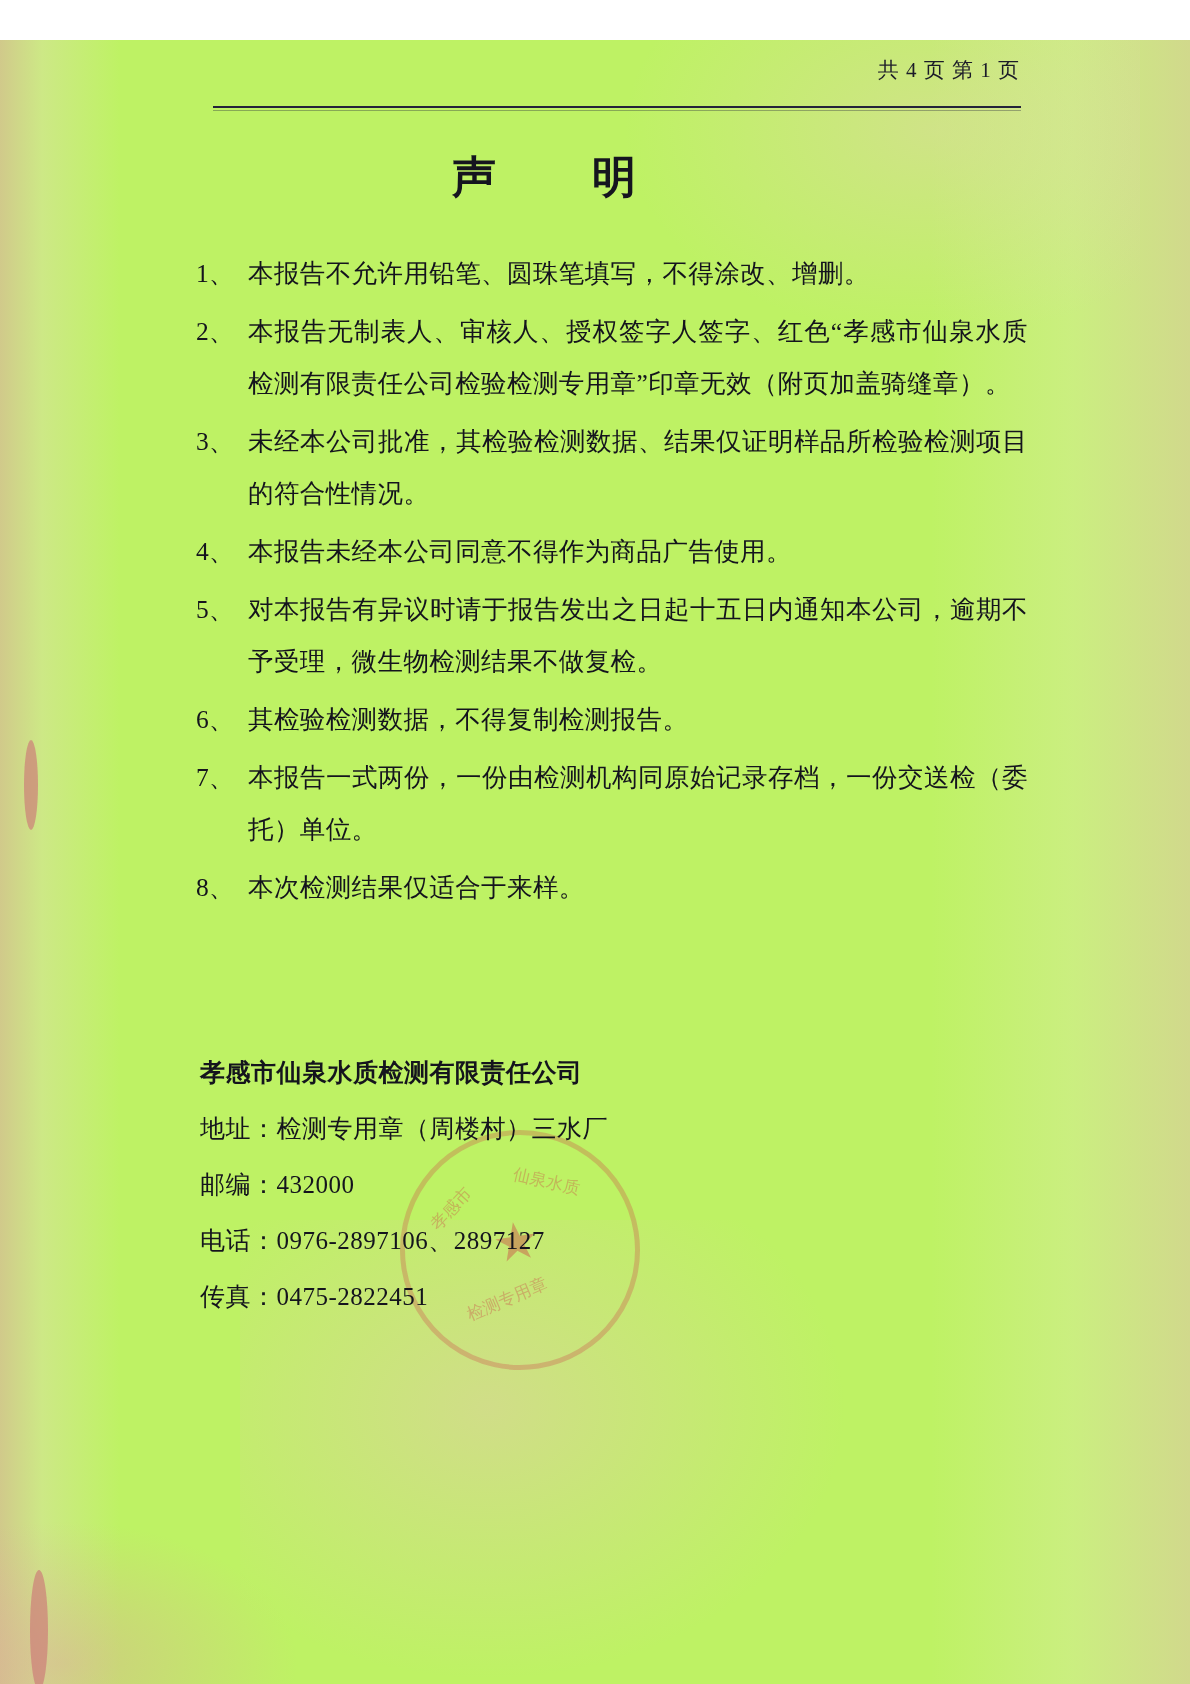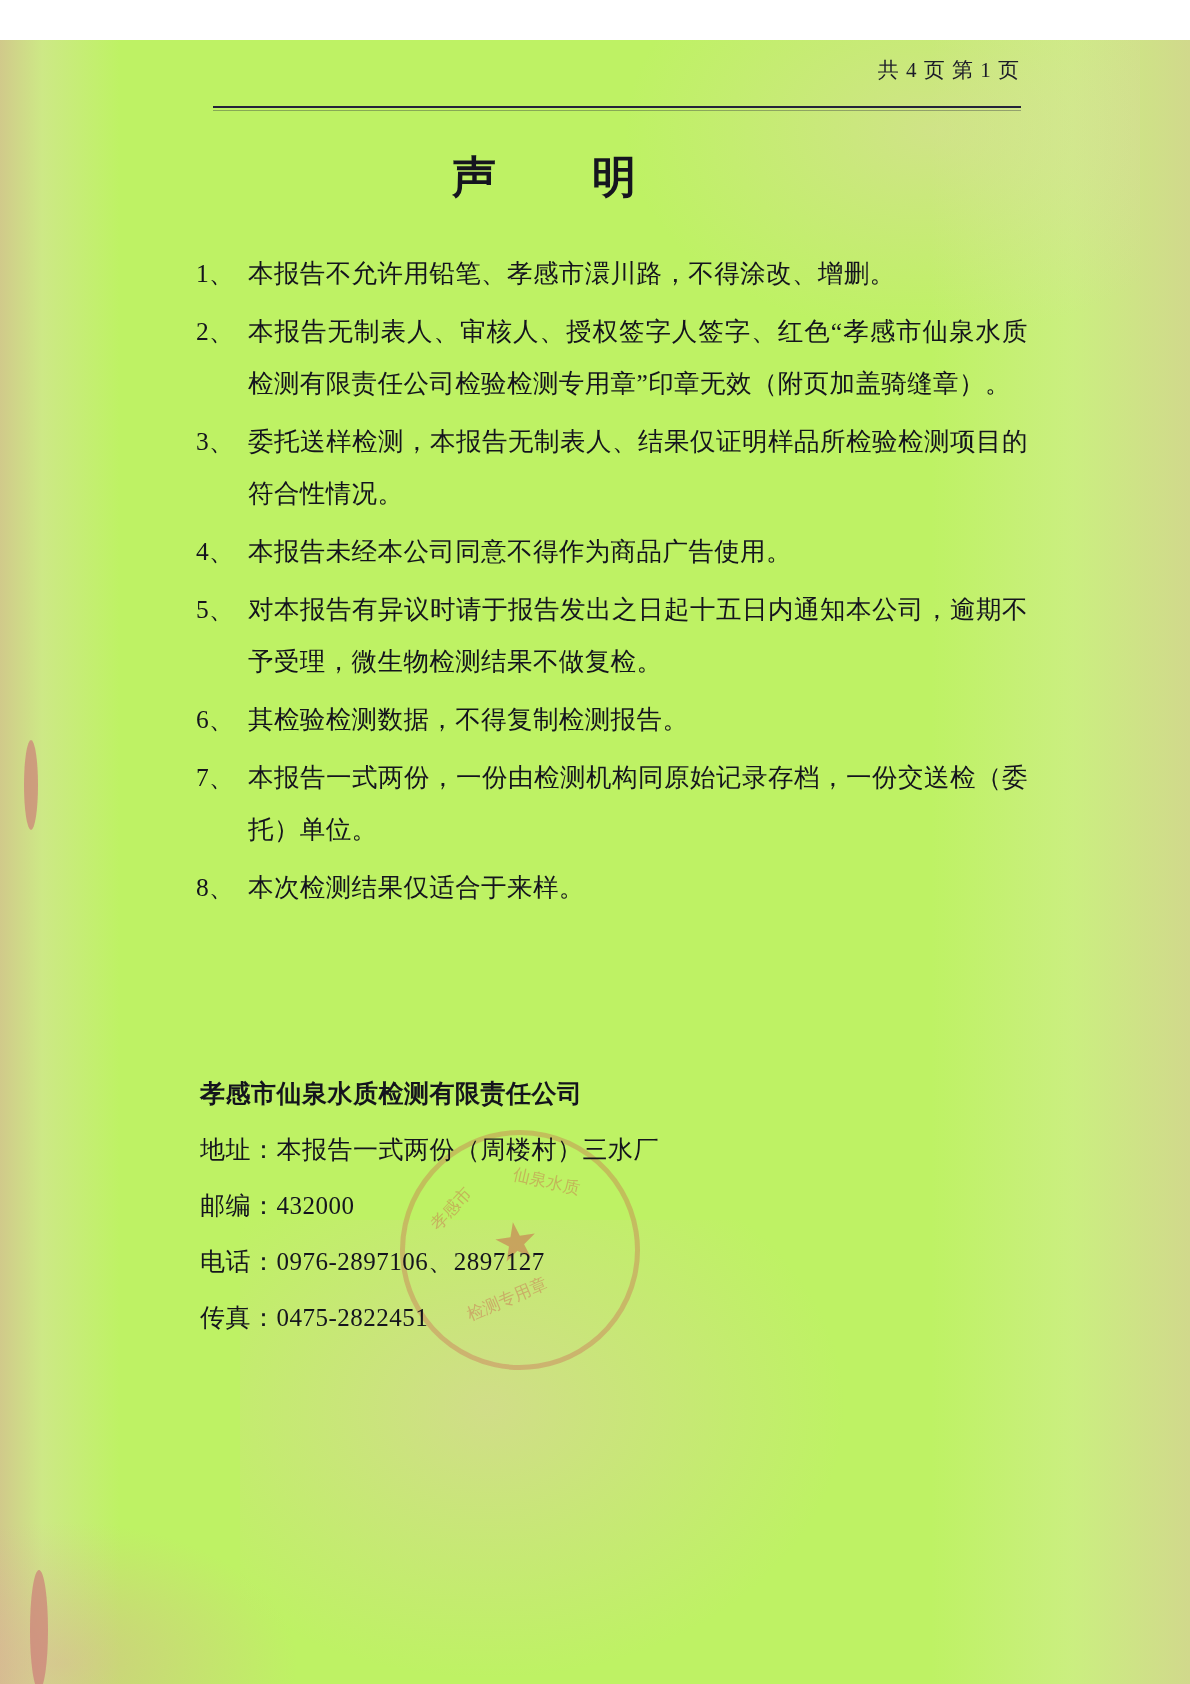--- a/index.html
+++ b/index.html
@@ -112,21 +112,21 @@
   }
   .clause .txt {
     flex: 1 1 auto;
     text-align: justify;
     letter-spacing: 0.4px;
   }
 
   .company-block {
     position: absolute;
     left: 200px;
-    top: 1026px;
+    top: 1005px;
     width: 760px;
     color: #14141d;
   }
   .company-name {
     font-size: 25px;
     font-weight: bold;
     line-height: 56px;
     letter-spacing: 0.5px;
   }
   .company-line {
@@ -200,31 +200,31 @@
 
   <div class="page-count">共 4 页  第 1 页</div>
   <div class="header-rule"></div>
 
   <div class="doc-title">声　明</div>
 
   <div class="body-block">
 
     <div class="clause">
       <div class="idx">1、</div>
-      <div class="txt">本报告不允许用铅笔、孝感市澴川路，不得涂改、增删。</div>
+      <div class="txt">本报告不允许用铅笔、圆珠笔填写，不得涂改、增删。</div>
     </div>
 
     <div class="clause">
       <div class="idx">2、</div>
       <div class="txt">本报告无制表人、审核人、授权签字人签字、红色“孝感市仙泉水质检测有限责任公司检验检测专用章”印章无效（附页加盖骑缝章）。</div>
     </div>
 
     <div class="clause">
       <div class="idx">3、</div>
-      <div class="txt">委托送样检测，本报告无制表人、结果仅证明样品所检验检测项目的符合性情况。</div>
+      <div class="txt">未经本公司批准，其检验检测数据、结果仅证明样品所检验检测项目的符合性情况。</div>
     </div>
 
     <div class="clause">
       <div class="idx">4、</div>
       <div class="txt">本报告未经本公司同意不得作为商品广告使用。</div>
     </div>
 
     <div class="clause">
       <div class="idx">5、</div>
       <div class="txt">对本报告有异议时请于报告发出之日起十五日内通知本公司，逾期不予受理，微生物检测结果不做复检。</div>
@@ -251,19 +251,19 @@
     <div class="stamp-star">★</div>
     <div class="stamp-text">
       <span class="stamp-t1">孝感市</span>
       <span class="stamp-t2">仙泉水质</span>
       <span class="stamp-t3">检测专用章</span>
     </div>
   </div>
 
   <div class="company-block">
     <div class="company-name">孝感市仙泉水质检测有限责任公司</div>
-    <div class="company-line">地址：本报告一式两份（周楼村）三水厂</div>
+    <div class="company-line">地址：检测专用章（周楼村）三水厂</div>
     <div class="company-line">邮编：432000</div>
     <div class="company-line">电话：0976-2897106、2897127</div>
     <div class="company-line">传真：0475-2822451</div>
   </div>
 
 </div>
 
 </body></html>

